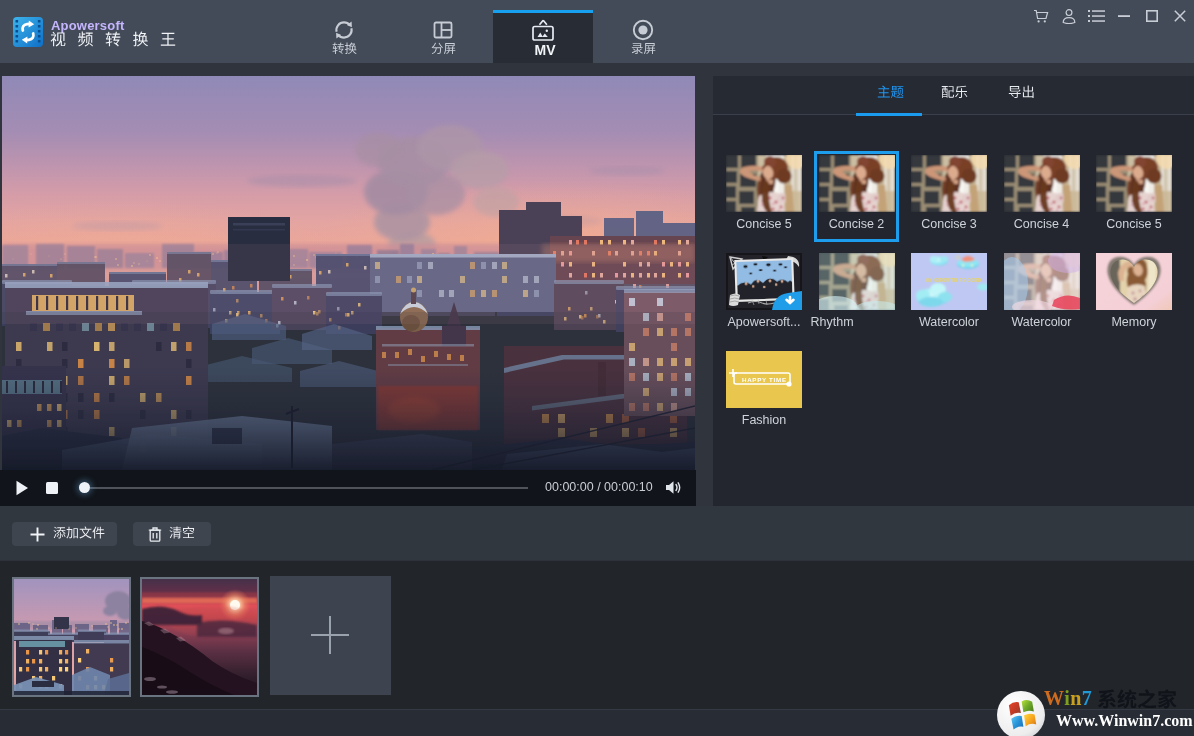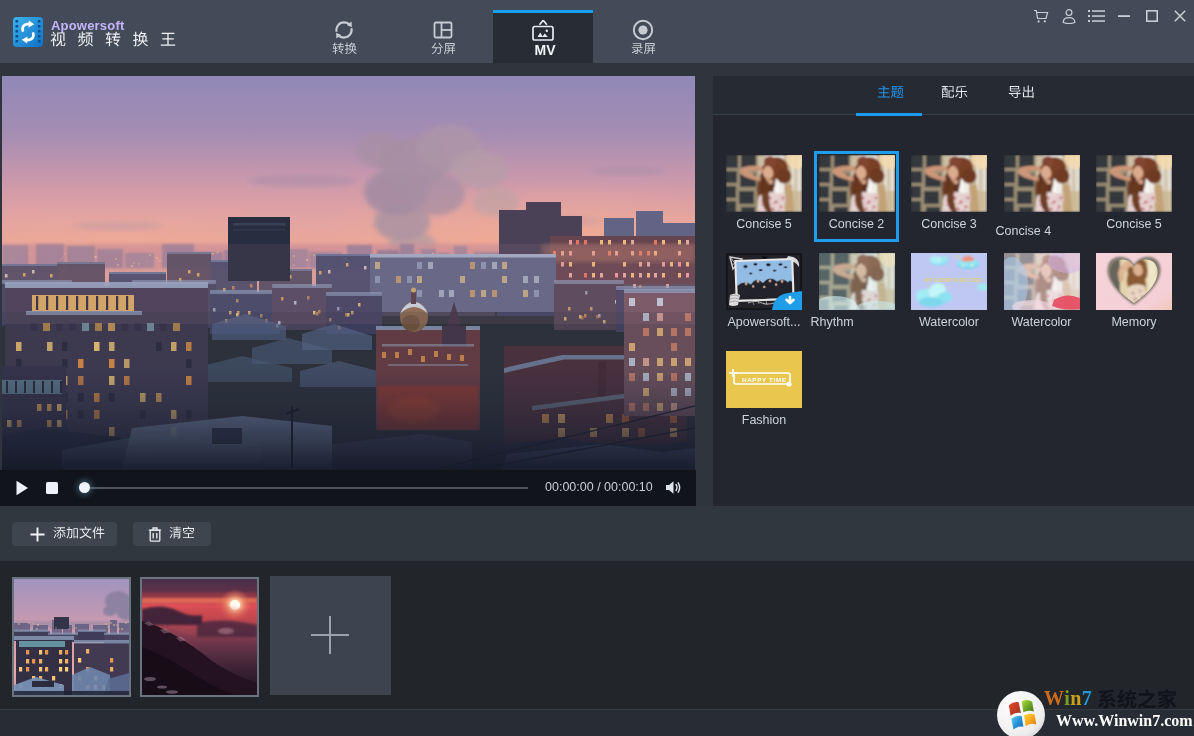--- a/index.html
+++ b/index.html
@@ -1060,21 +1060,21 @@
             <circle cx="41" cy="44" r="1"></circle>
             <circle cx="47" cy="49" r="1.1"></circle>
             <circle cx="36" cy="50" r="1"></circle>
             <circle cx="53" cy="55" r="1"></circle>
           </g>
           <path d="M38 26 Q34 38 37 50 Q38 54 41 57 L46 57 Q42 46 43 36 Q44 30 42 26 Z" fill="#67381f" opacity="0.95"></path>
           <path d="M59 30 L66 30 L68 57 L60 57 Z" fill="#c3a277"></path>
         </g>
       </svg>
     </div>
-    <div class="abs" style="left:995.5px;top:224px;width:92px;text-align:left;font-size:12.5px;color:#ced3da">Concise 4</div>
+    <div class="abs" style="left:995.5px;top:217px;width:92px;text-align:center;font-size:12.5px;color:#ced3da">Concise 4</div>
     <div style="position:absolute;left:1096px;top:155px;">
       <svg width="76" height="57" viewBox="0 0 76 57">
         <defs>
           <filter id="fe" x="-20%" y="-20%" width="140%" height="140%">
             <feGaussianBlur stdDeviation="0.9"></feGaussianBlur>
           </filter>
         </defs>
         <g filter="url(#fe)">
           <rect x="0" y="0" width="76" height="57" fill="#ded5c4"></rect>
           <rect x="30" y="0" width="12" height="57" fill="#cbbda2"></rect>

